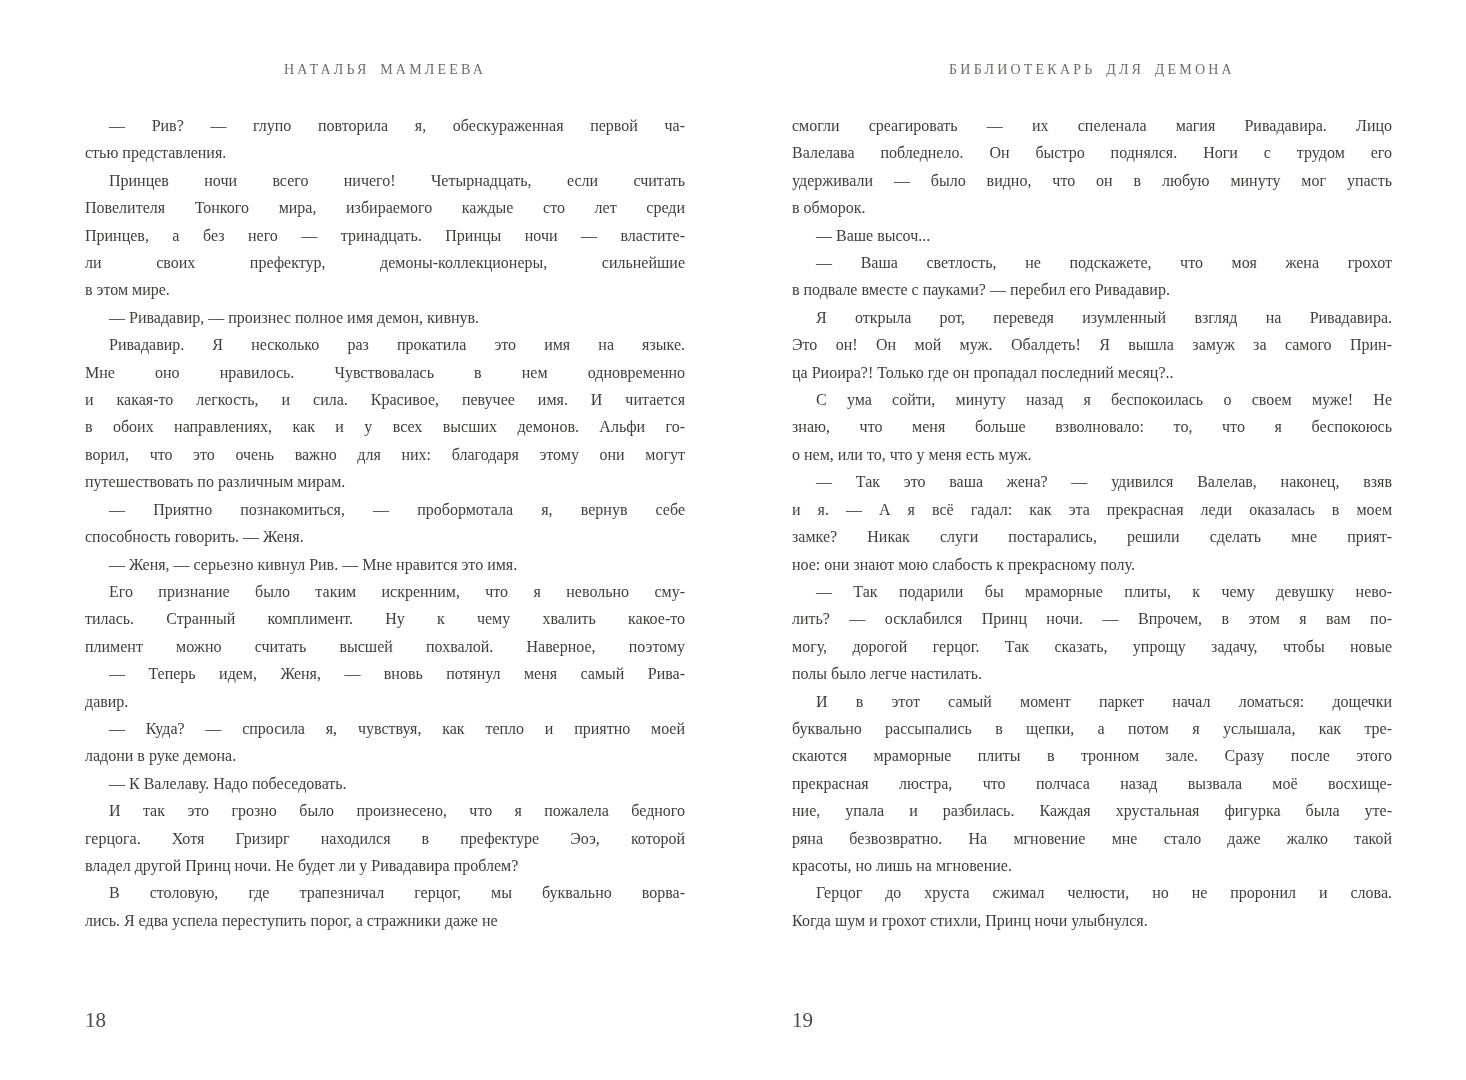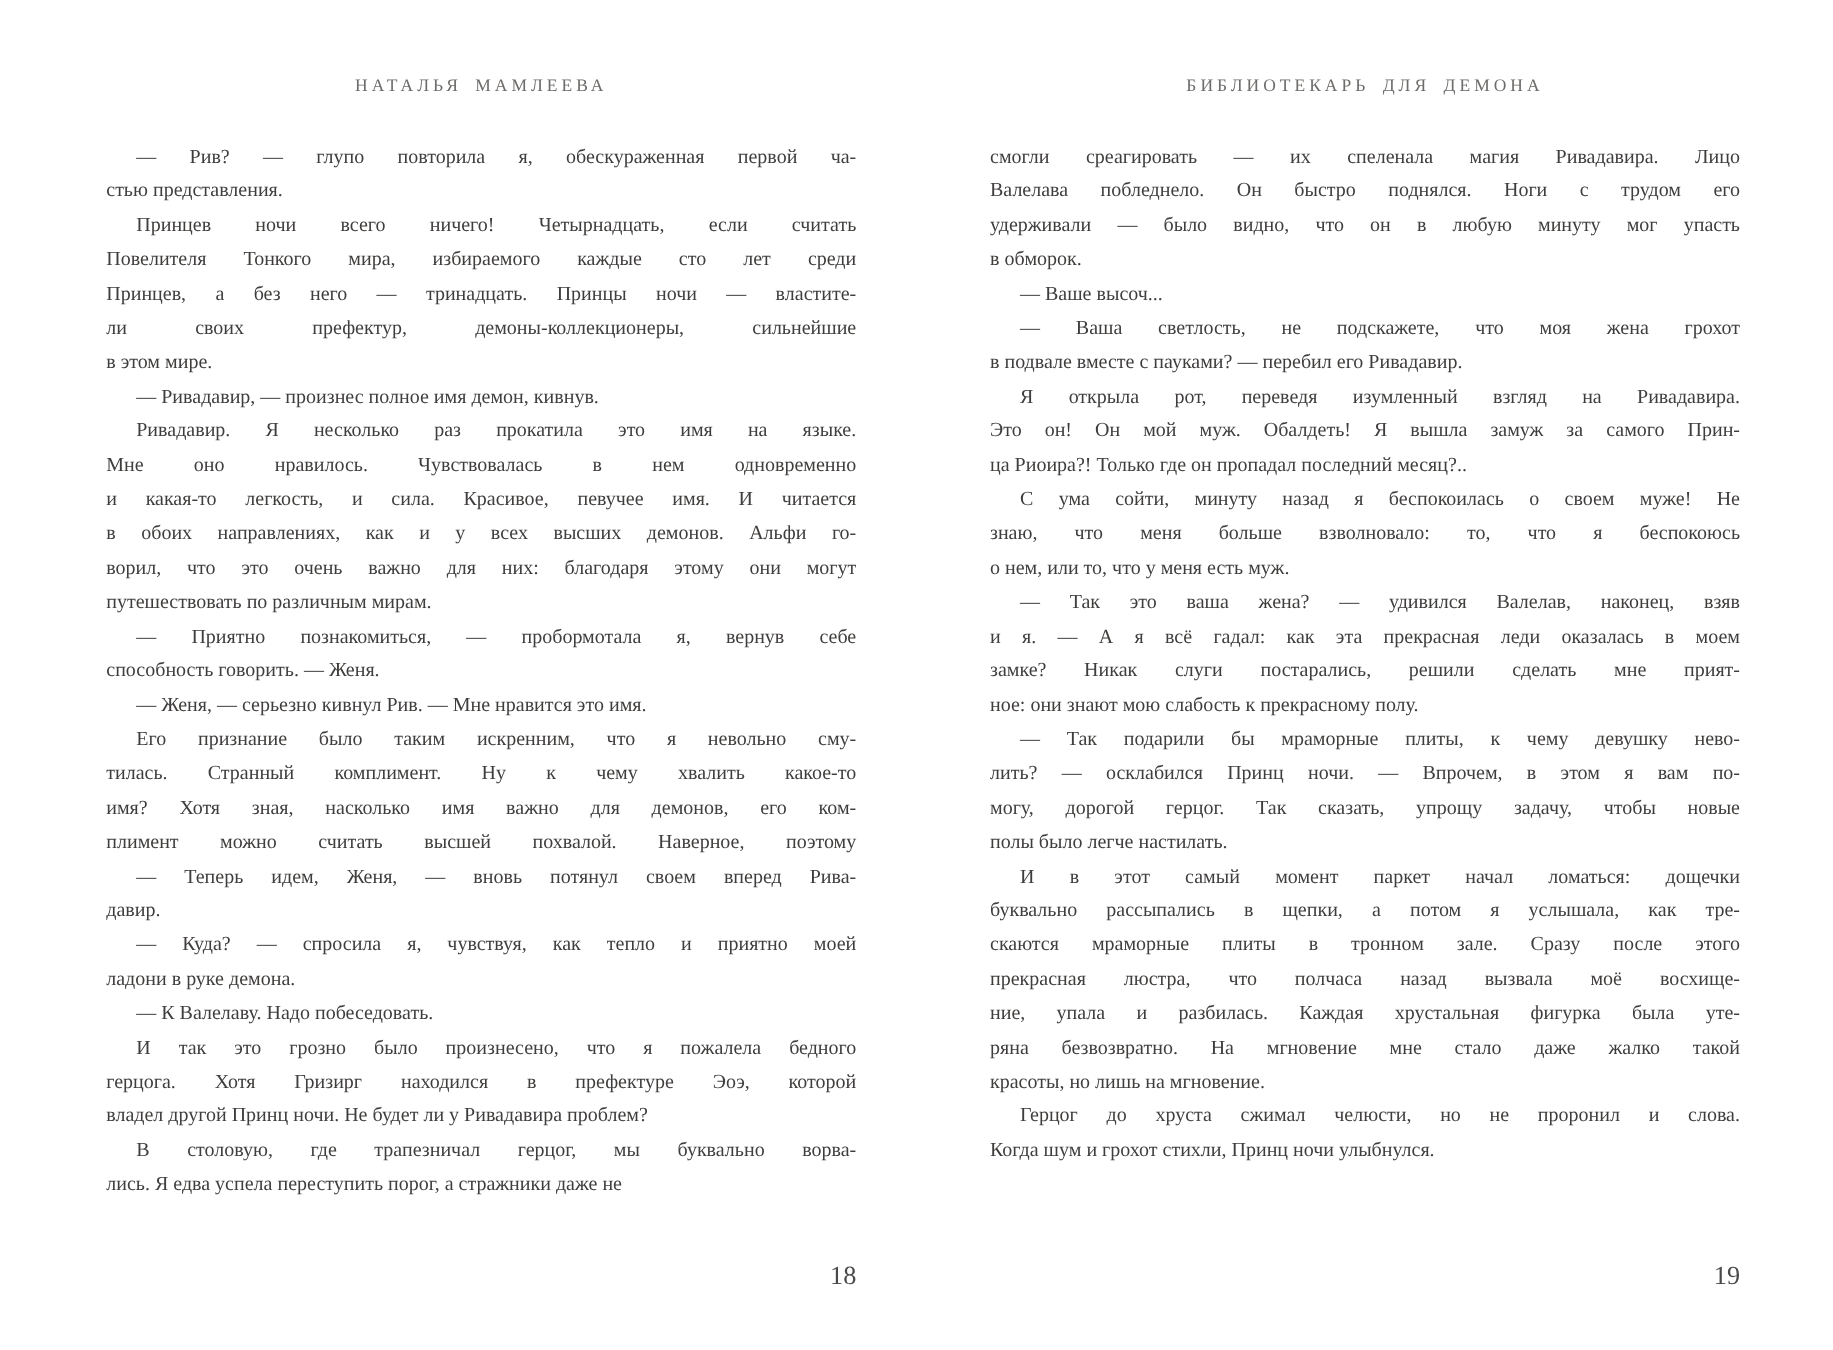--- a/index.html
+++ b/index.html
@@ -52,21 +52,21 @@
     text-align-last: left;
   }
   .line.indent {
     text-indent: 24px;
   }
   .page-number {
     position: absolute;
     top: 1008px;
     left: 0;
     width: 100%;
-    text-align: right;
+    text-align: left;
     font-size: 21px;
     color: #4c4a49;
   }
 </style>
 </head>
 <body>
 
 <div class="spread">
 
   <section class="page left">
@@ -84,23 +84,22 @@
         <div class="line">Мне оно нравилось. Чувствовалась в нем одновременно</div>
         <div class="line">и какая-то легкость, и сила. Красивое, певучее имя. И читается</div>
         <div class="line">в обоих направлениях, как и у всех высших демонов. Альфи го-</div>
         <div class="line">ворил, что это очень важно для них: благодаря этому они могут</div>
         <div class="line last">путешествовать по различным мирам.</div>
         <div class="line indent">— Приятно познакомиться, — пробормотала я, вернув себе</div>
         <div class="line last">способность говорить. — Женя.</div>
         <div class="line last indent">— Женя, — серьезно кивнул Рив. — Мне нравится это имя.</div>
         <div class="line indent">Его признание было таким искренним, что я невольно сму-</div>
         <div class="line">тилась. Странный комплимент. Ну к чему хвалить какое-то</div>
-        <div class="line">имя? Хотя зная, насколько имя важно для демонов, его ком-</div>
         <div class="line">плимент можно считать высшей похвалой. Наверное, поэтому</div>
-        <div class="line indent">— Теперь идем, Женя, — вновь потянул своем вперед Рива-</div>
+        <div class="line indent">— Теперь идем, Женя, — вновь потянул меня самый Рива-</div>
         <div class="line last">давир.</div>
         <div class="line indent">— Куда? — спросила я, чувствуя, как тепло и приятно моей</div>
         <div class="line last">ладони в руке демона.</div>
         <div class="line last indent">— К Валелаву. Надо побеседовать.</div>
         <div class="line indent">И так это грозно было произнесено, что я пожалела бедного</div>
         <div class="line">герцога. Хотя Гризирг находился в префектуре Эоэ, которой</div>
         <div class="line last">владел другой Принц ночи. Не будет ли у Ривадавира проблем?</div>
         <div class="line indent">В столовую, где трапезничал герцог, мы буквально ворва-</div>
         <div class="line last">лись. Я едва успела переступить порог, а стражники даже не</div>
       </div>

